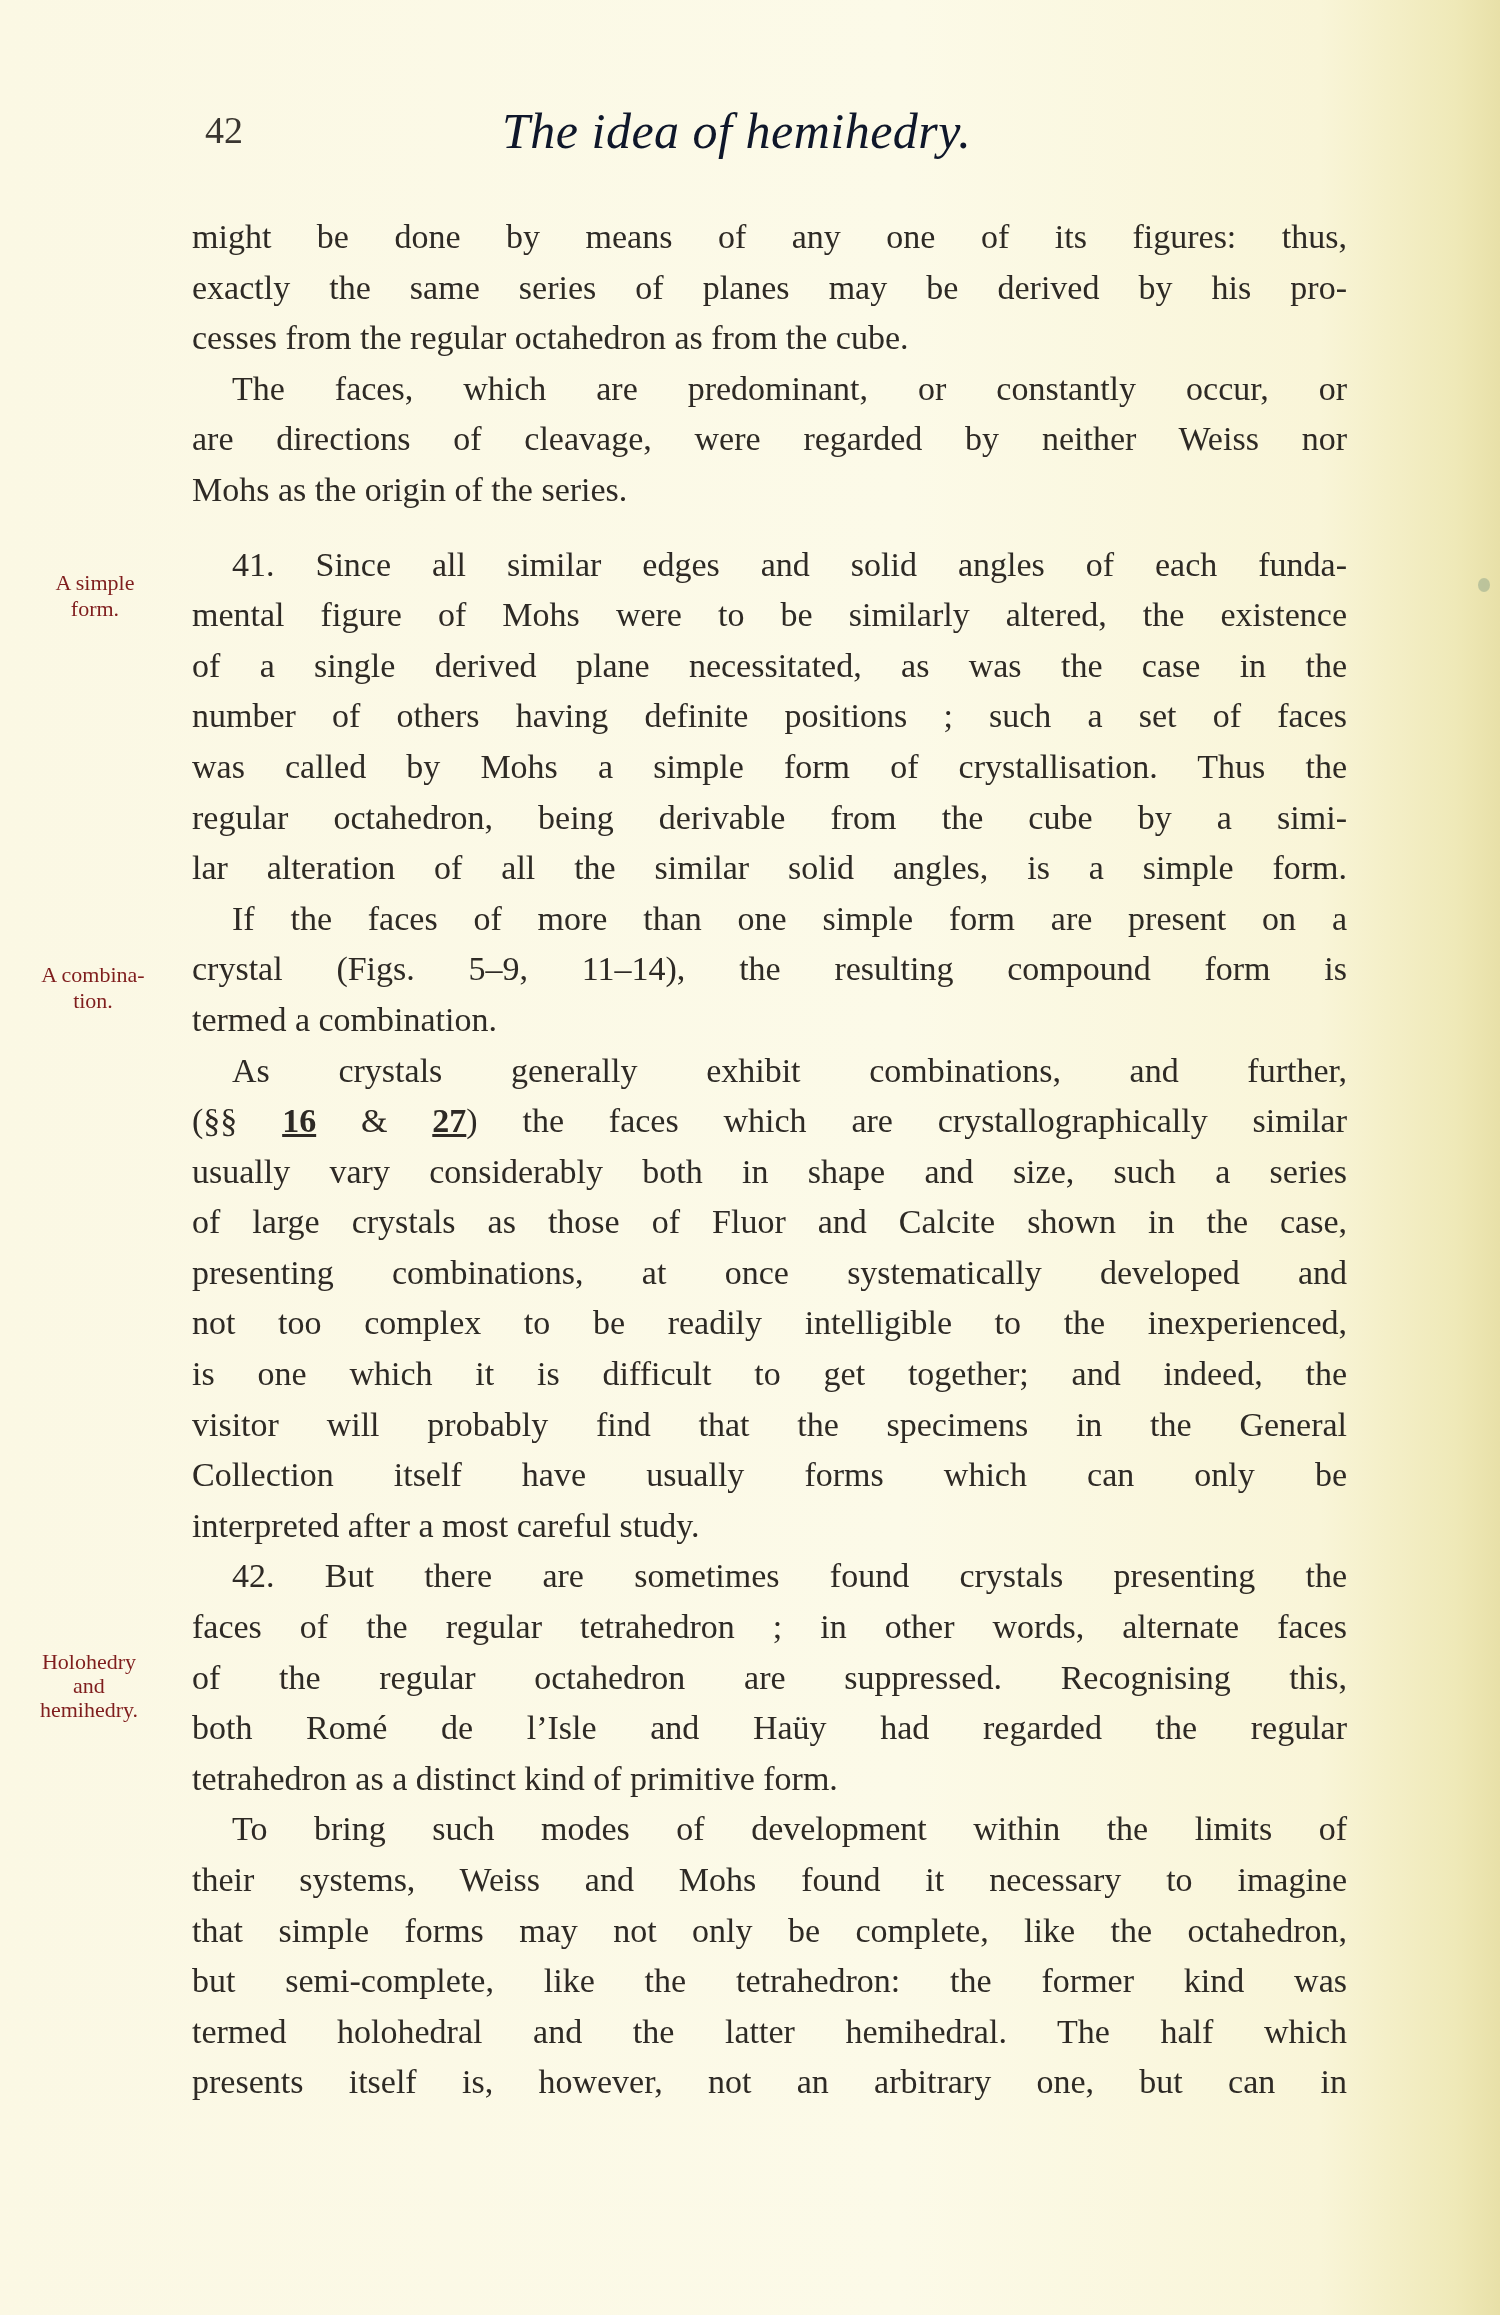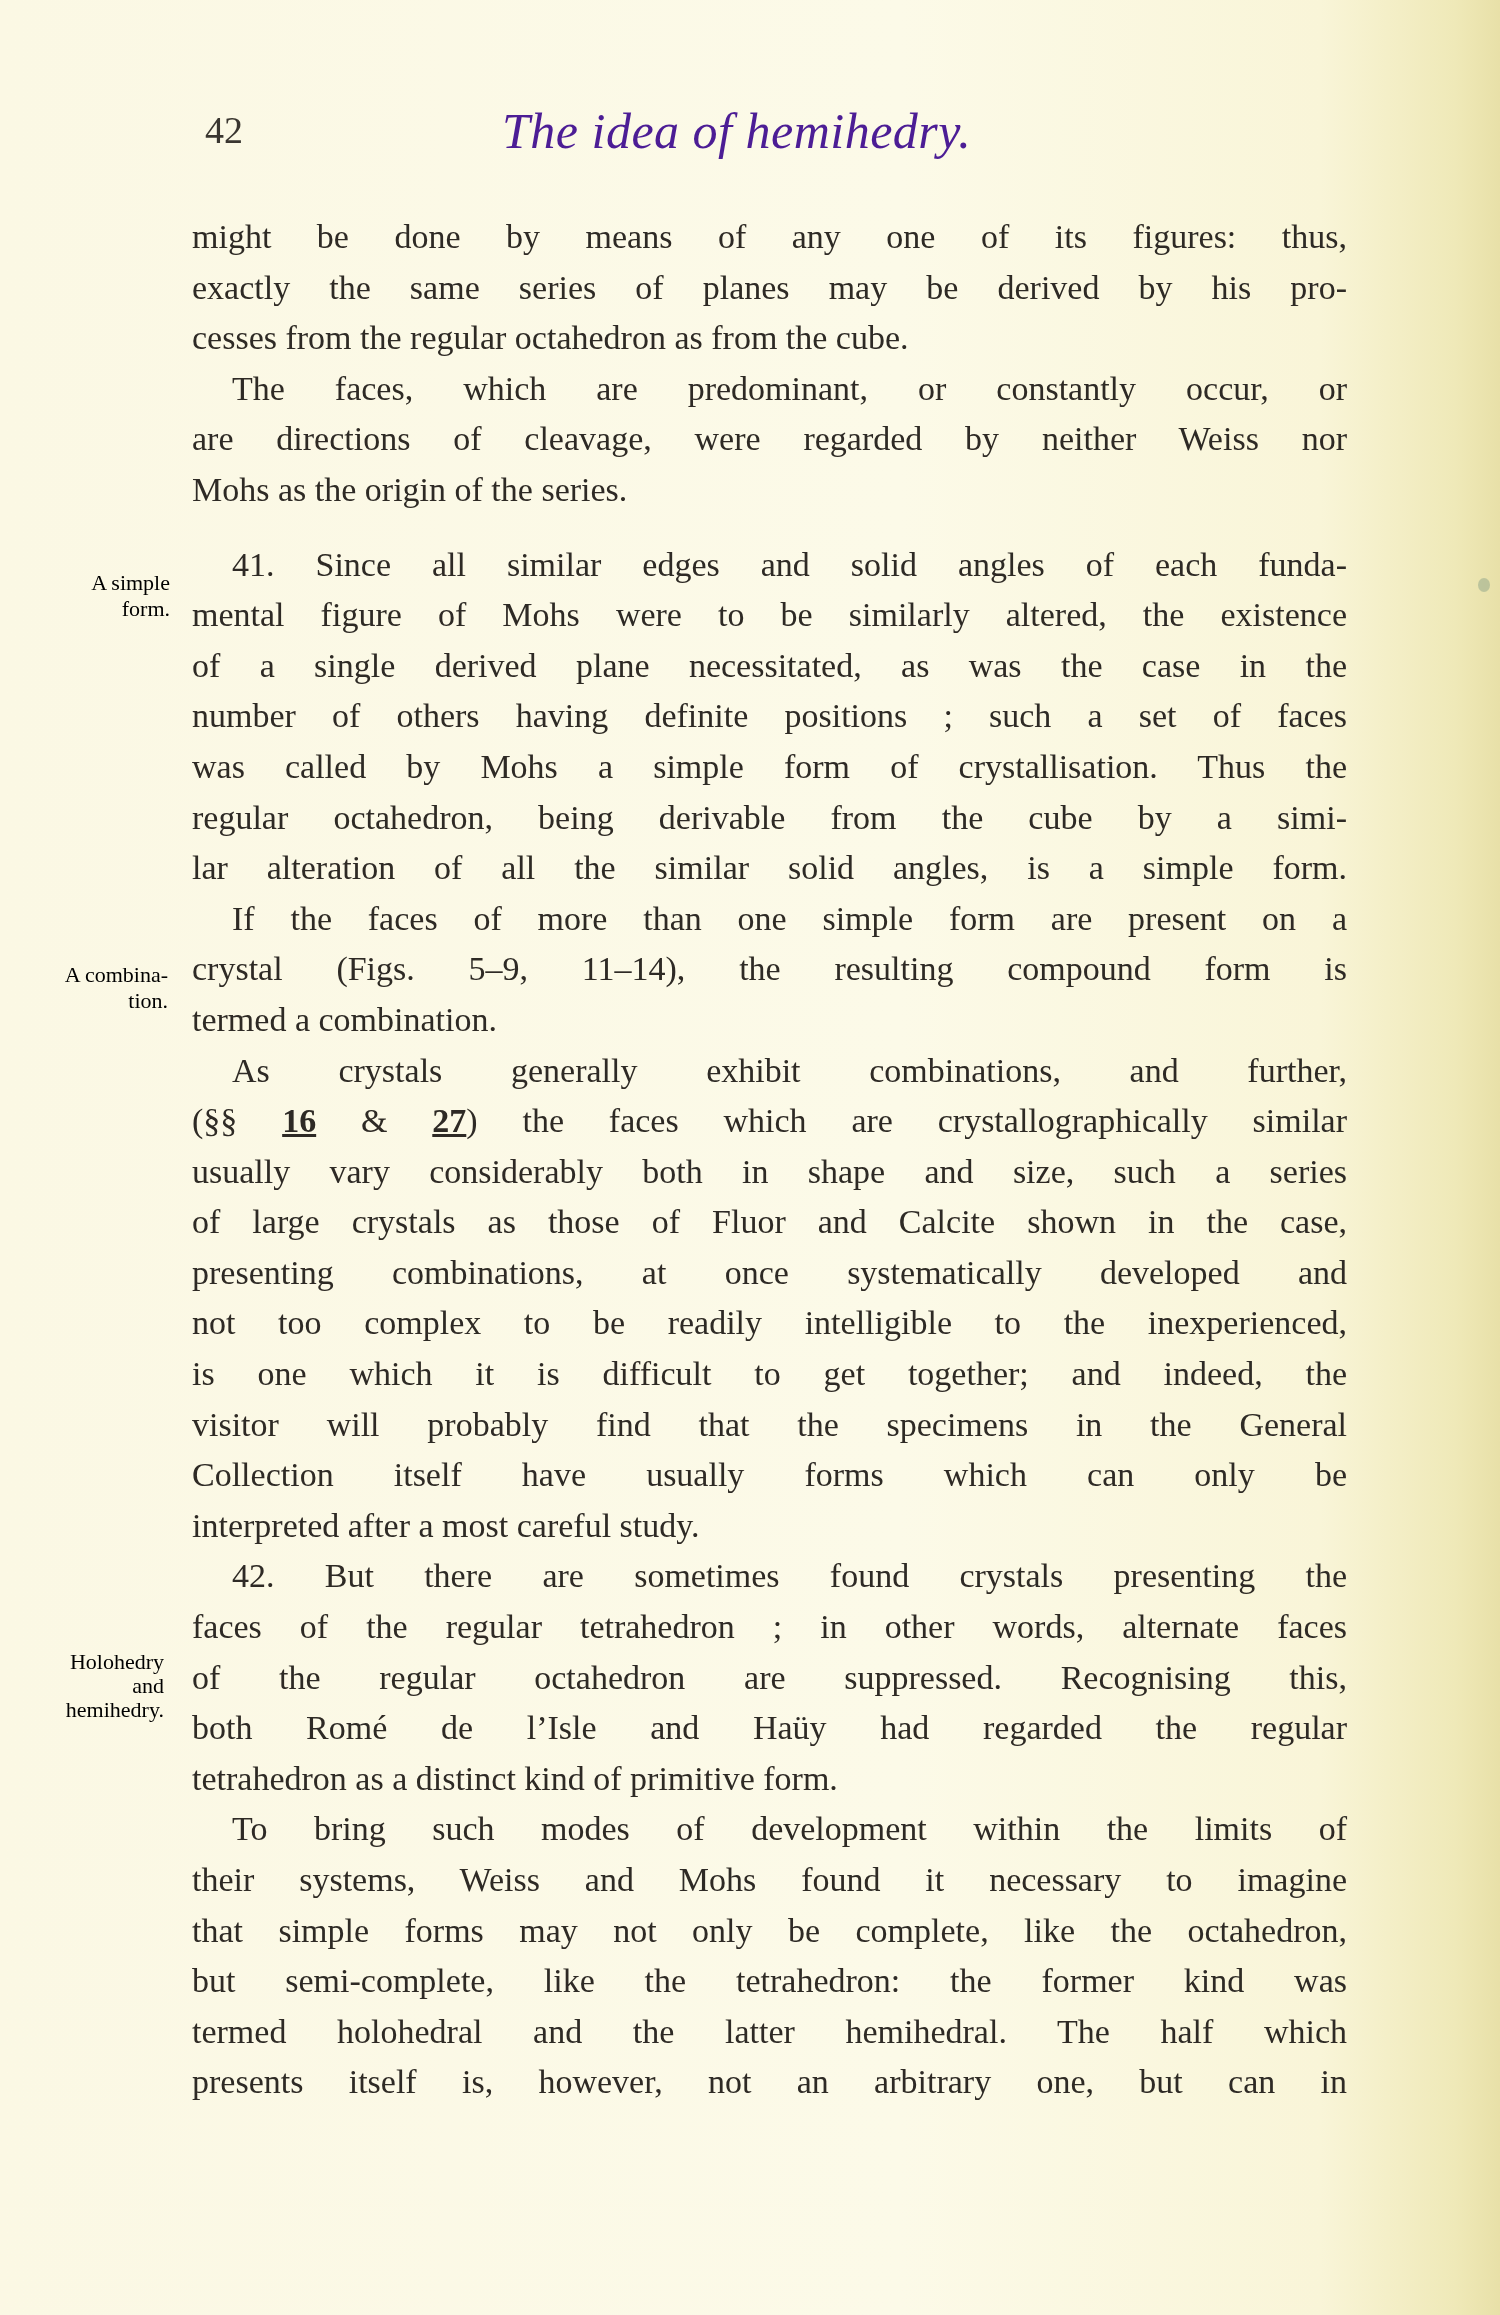--- a/index.html
+++ b/index.html
@@ -25,21 +25,21 @@
     top: 0;
     font-size: 38px;
     color: #3a3630;
   }
   .running-title {
     position: absolute;
     left: 297px;
     top: -6px;
     font-size: 50px;
     font-style: italic;
-    color: #4c1d95;
+    color: #0f172a;
     letter-spacing: 0.5px;
   }
   .body-text {
     position: absolute;
     left: 192px;
     top: 212px;
     width: 1155px;
   }
   .line {
     height: 50.6px;
@@ -52,24 +52,24 @@
   }
   .line.last { text-align-last: left; }
   .line.indent { padding-left: 40px; }
   .gap { height: 24px; }
   .sec-num { font-weight: normal; }
   .ital { }
   .bold { font-weight: bold; text-decoration: underline; }
   .margin-note {
     position: absolute;
     width: 150px;
-    text-align: right;
+    text-align: center;
     font-size: 22px;
     line-height: 26px;
-    color: #000000;
+    color: #7f1d1d;
   }
   .stain {
     position: absolute;
     border-radius: 50%;
     background: rgba(150, 170, 140, 0.55);
   }
 </style>
 </head>
 <body>
 

